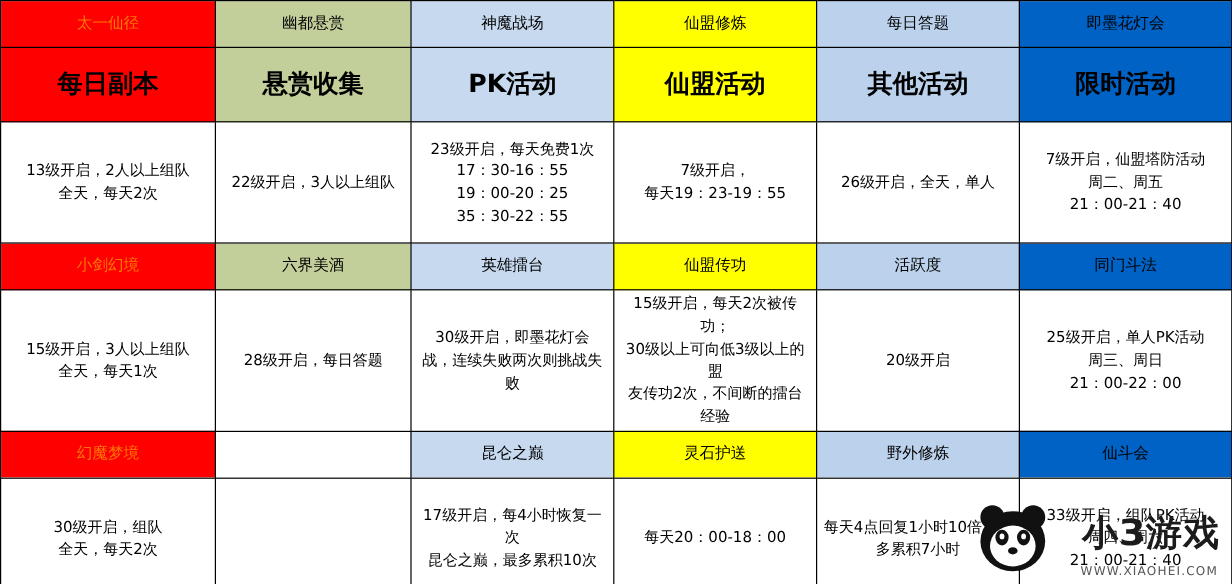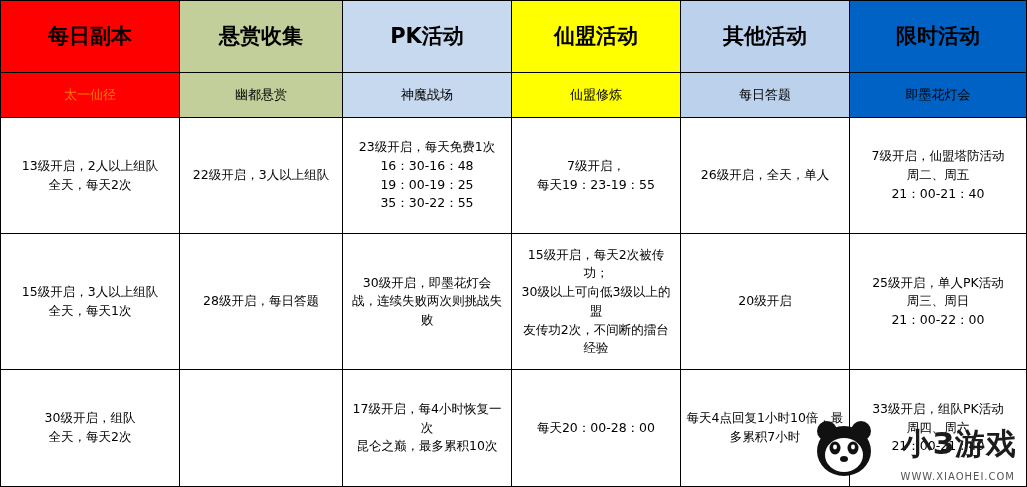--- a/index.html
+++ b/index.html
@@ -110,61 +110,69 @@
   <colgroup>
     <col class="col0">
       <col class="col1">
       <col class="col2">
     <col class="col3">
       <col class="col4">
       <col class="col5">
   </colgroup>
   <tbody id="grid-body">
       <tr>
+        <td class="name name-red">太一仙径</td>
+        <td class="name name-olive">幽都悬赏</td>
+        <td class="name name-blue">神魔战场</td>
+        <td class="name name-yellow">仙盟修炼</td>
+        <td class="name name-lblue">每日答题</td>
+        <td class="name name-dblue">即墨花灯会</td>
+      </tr>
+      <tr>
         <td class="hdr hdr-red">每日副本</td>
         <td class="hdr hdr-olive">悬赏收集</td>
         <td class="hdr hdr-blue">PK活动</td>
         <td class="hdr hdr-yellow">仙盟活动</td>
         <td class="hdr hdr-lblue">其他活动</td>
         <td class="hdr hdr-dblue">限时活动</td>
       </tr>
       <tr>
-        <td class="name name-red">太一仙径</td>
-        <td class="name name-olive">幽都悬赏</td>
-        <td class="name name-blue">神魔战场</td>
-        <td class="name name-yellow">仙盟修炼</td>
-        <td class="name name-lblue">每日答题</td>
-        <td class="name name-dblue">即墨花灯会</td>
-      </tr>
-      <tr>
         <td class="desc">
           <span class="txt">13级开启，2人以上组队</span>
           <span class="txt">全天，每天2次</span>
         </td>
         <td class="desc">
           <span class="txt">22级开启，3人以上组队</span>
         </td>
         <td class="desc">
           <span class="txt">23级开启，每天免费1次</span>
-          <span class="txt">16：30-16：48</span>
-          <span class="txt">19：00-19：25</span>
+          <span class="txt">17：30-16：55</span>
+          <span class="txt">19：00-20：25</span>
           <span class="txt">35：30-22：55</span>
         </td>
         <td class="desc">
           <span class="txt">7级开启，</span>
           <span class="txt">每天19：23-19：55</span>
         </td>
         <td class="desc">
           <span class="txt">26级开启，全天，单人</span>
         </td>
         <td class="desc">
           <span class="txt">7级开启，仙盟塔防活动</span>
           <span class="txt">周二、周五</span>
           <span class="txt">21：00-21：40</span>
         </td>
+      </tr>
+      <tr>
+        <td class="name name-red">小剑幻境</td>
+        <td class="name name-olive">六界美酒</td>
+        <td class="name name-blue">英雄擂台</td>
+        <td class="name name-yellow">仙盟传功</td>
+        <td class="name name-lblue">活跃度</td>
+        <td class="name name-dblue">同门斗法</td>
       </tr>
       <tr>
         <td class="desc">
           <span class="txt">15级开启，3人以上组队</span>
           <span class="txt">全天，每天1次</span>
         </td>
         <td class="desc">
           <span class="txt">28级开启，每日答题</span>
         </td>
         <td class="desc">
@@ -181,33 +189,41 @@
         <td class="desc">
           <span class="txt">20级开启</span>
         </td>
         <td class="desc">
           <span class="txt">25级开启，单人PK活动</span>
           <span class="txt">周三、周日</span>
           <span class="txt">21：00-22：00</span>
         </td>
       </tr>
       <tr>
+        <td class="name name-red">幻魔梦境</td>
+        <td class="name name-white"></td>
+        <td class="name name-blue">昆仑之巅</td>
+        <td class="name name-yellow">灵石护送</td>
+        <td class="name name-lblue">野外修炼</td>
+        <td class="name name-dblue">仙斗会</td>
+      </tr>
+      <tr>
         <td class="desc">
           <span class="txt">30级开启，组队</span>
           <span class="txt">全天，每天2次</span>
         </td>
         <td class="desc">
           <span class="txt"></span>
         </td>
         <td class="desc">
           <span class="txt">17级开启，每4小时恢复一次</span>
           <span class="txt">昆仑之巅，最多累积10次</span>
         </td>
         <td class="desc">
-          <span class="txt">每天20：00-28：00</span>
+          <span class="txt">每天20：00-18：00</span>
         </td>
         <td class="desc">
           <span class="txt">每天4点回复1小时10倍，最</span>
           <span class="txt">多累积7小时</span>
         </td>
         <td class="desc">
           <span class="txt">33级开启，组队PK活动</span>
           <span class="txt">周四、周六</span>
           <span class="txt">21：00-21：40</span>
         </td>

